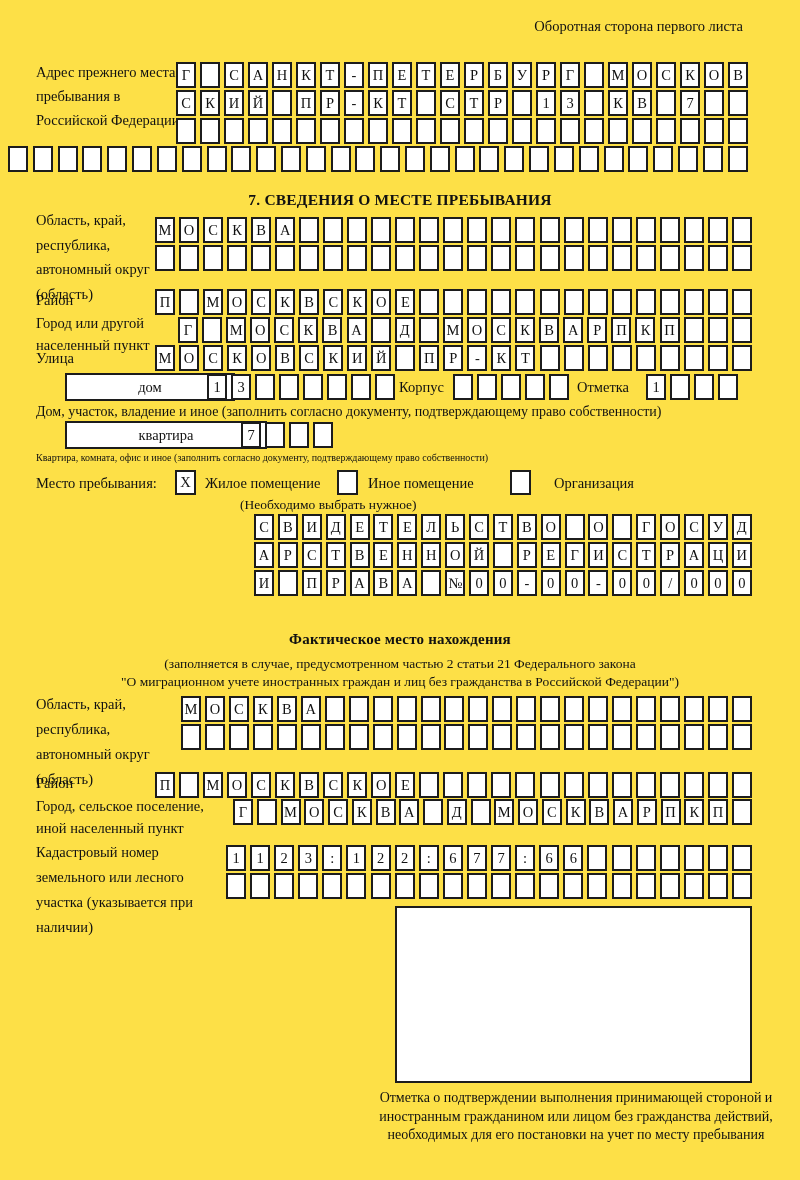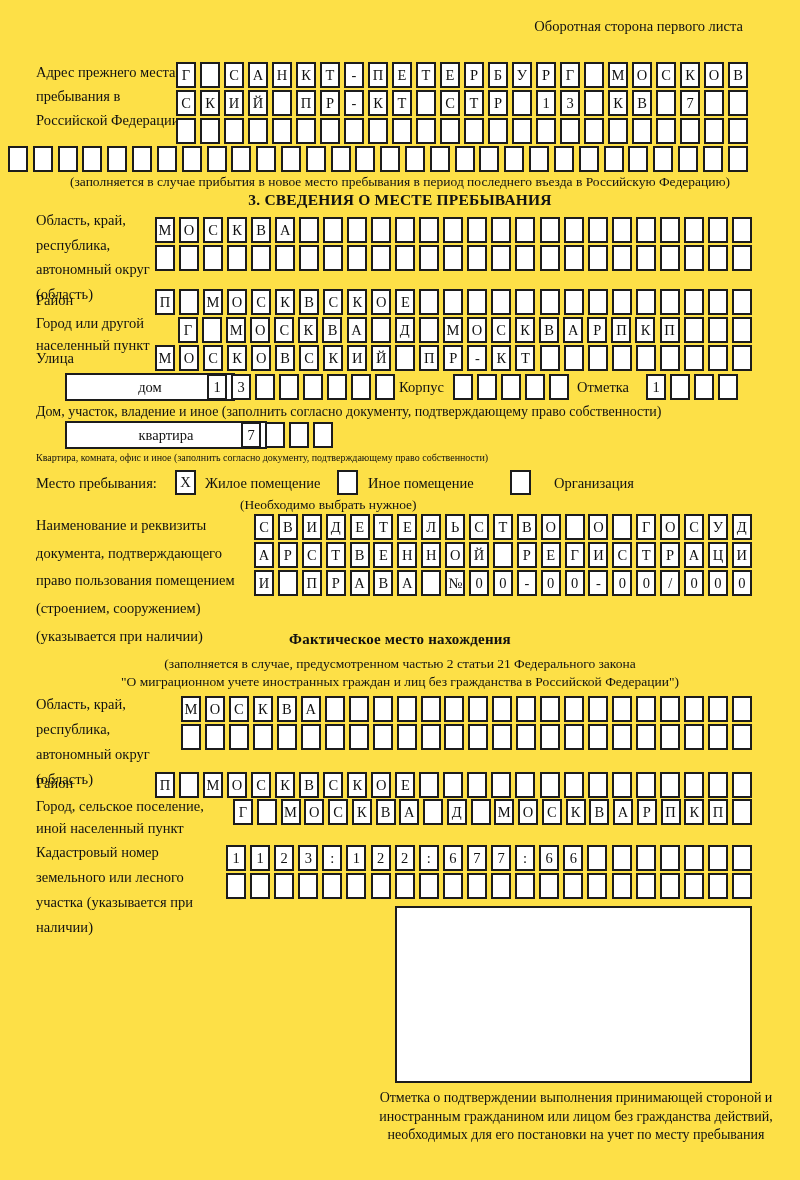--- a/index.html
+++ b/index.html
@@ -140,23 +140,22 @@
       <span class="cell"></span>
       <span class="cell"></span>
       <span class="cell"></span>
       <span class="cell"></span>
       <span class="cell"></span>
       <span class="cell"></span>
       <span class="cell"></span>
       <span class="cell"></span>
       <span class="cell"></span>
     </div>
-  <div class="abs cap ctr" style="top:174px;left:0;width:100%;">(заполняется в случае прибытия в новое место пребывания в период последнего въезда в Российскую Федерацию)</div>
-
-  <div class="abs title" style="top:191px;left:0;">3. СВЕДЕНИЯ О МЕСТЕ ПРЕБЫВАНИЯ</div>
+
+  <div class="abs title" style="top:191px;left:0;">7. СВЕДЕНИЯ О МЕСТЕ ПРЕБЫВАНИЯ</div>
 
   <div class="abs lbl" style="top:208px;left:36px;width:122px;line-height:24.5px;">Область, край, республика, автономный округ (область)</div>
   <div class="abs boxrow" style="top:217px;left:155px;width:597px;">
       <span class="cell">М</span>
       <span class="cell">О</span>
       <span class="cell">С</span>
       <span class="cell">К</span>
       <span class="cell">В</span>
       <span class="cell">А</span>
       <span class="cell"></span>
@@ -338,21 +337,20 @@
     <span class="abs lbl" style="left:36px;top:1px;">Место пребывания:</span>
     <span class="abs cb" style="left:175px;top:0;">X</span>
     <span class="abs lbl" style="left:205px;top:1px;">Жилое помещение</span>
     <span class="abs cb" style="left:337px;top:0;"></span>
     <span class="abs lbl" style="left:368px;top:1px;">Иное помещение</span>
     <span class="abs cb" style="left:510px;top:0;"></span>
     <span class="abs lbl" style="left:554px;top:1px;">Организация</span>
   </div>
   <div class="abs cap" style="top:497px;left:240px;">(Необходимо выбрать нужное)</div>
 
-  <div class="abs lbl" style="top:512px;left:36px;width:216px;line-height:27.7px;">Наименование и реквизиты документа, подтверждающего право пользования помещением (строением, сооружением) (указывается при наличии)</div>
   <div class="abs boxrow" style="top:514px;left:254px;width:498px;">
       <span class="cell">С</span>
       <span class="cell">В</span>
       <span class="cell">И</span>
       <span class="cell">Д</span>
       <span class="cell">Е</span>
       <span class="cell">Т</span>
       <span class="cell">Е</span>
       <span class="cell">Л</span>
       <span class="cell">Ь</span>

